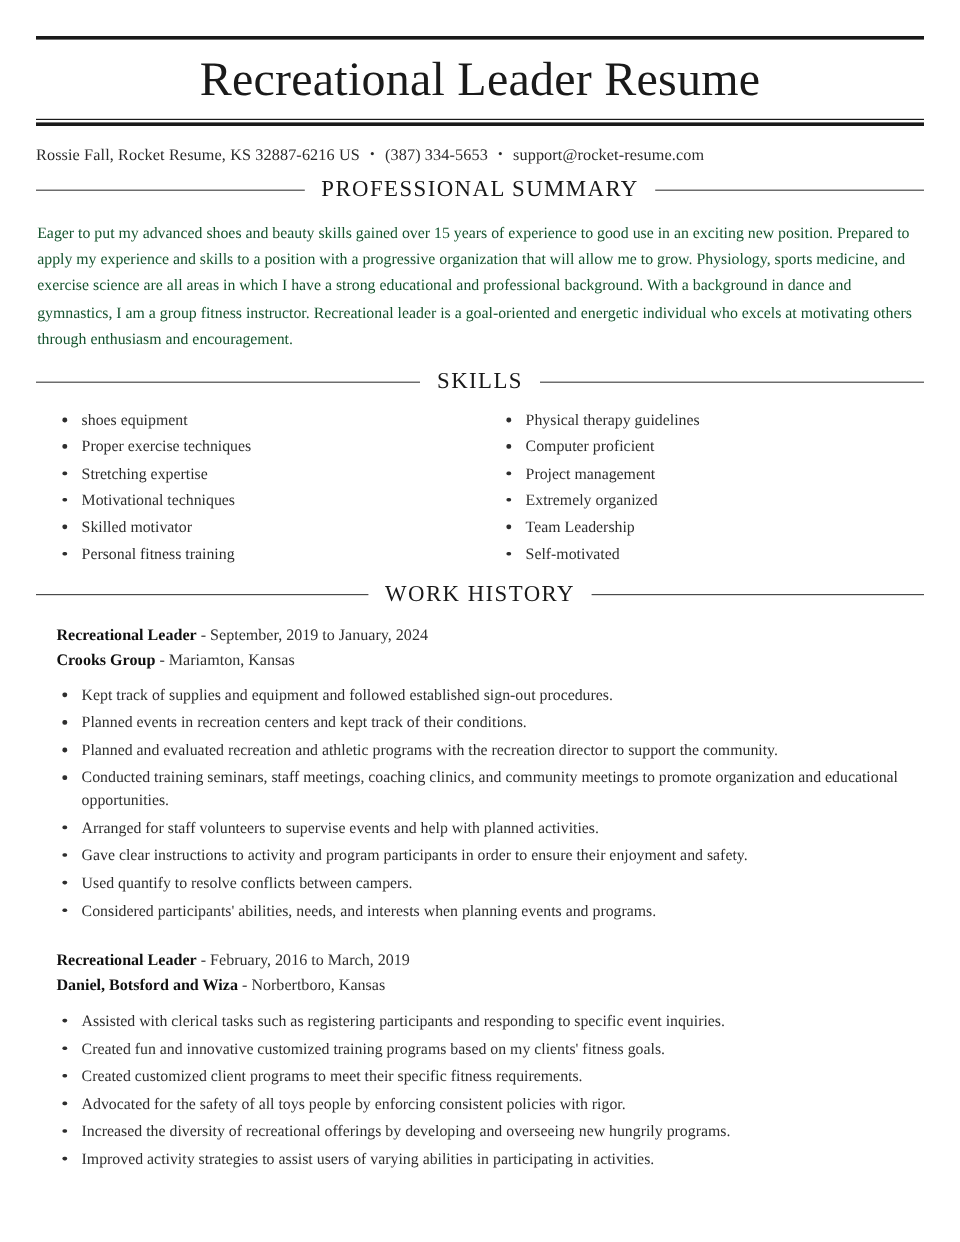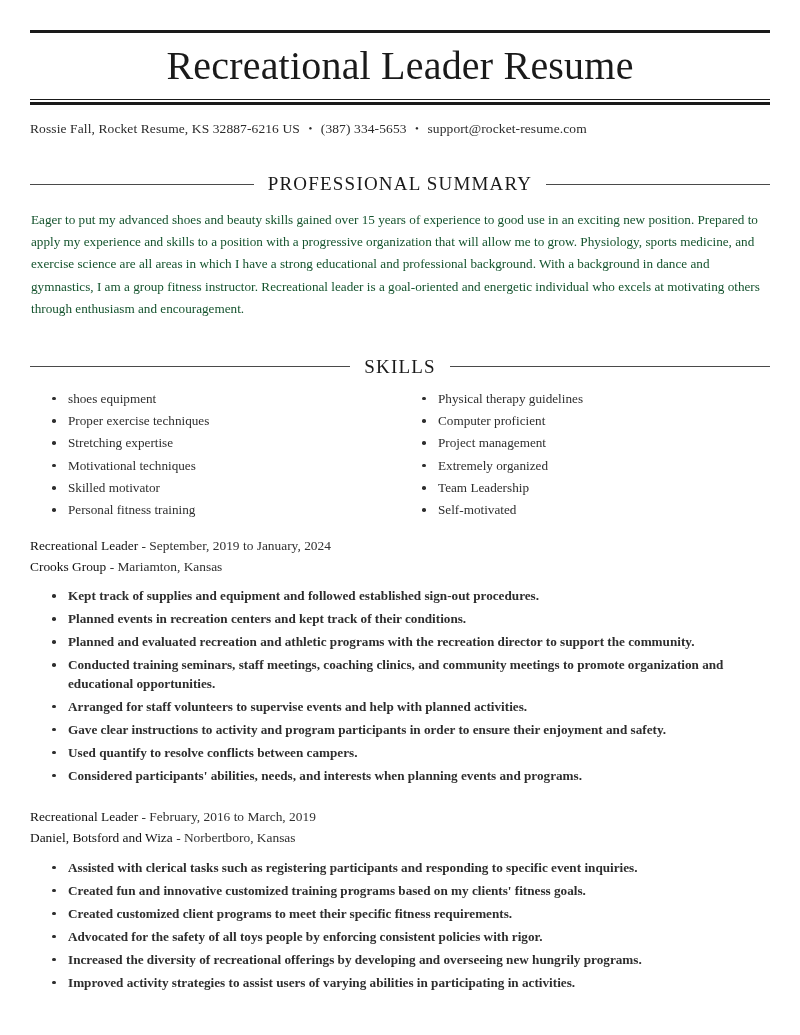--- a/index.html
+++ b/index.html
@@ -69,21 +69,21 @@
     font-size: 11px;
     position: relative;
     top: -1px;
   }
 
   
   .section-head {
     display: flex;
     align-items: center;
     gap: 14px;
-    margin-top: 36px;
+    margin-top: 10px;
     text-align: center;
   }
   .section-head .line {
     flex: 1 1 auto;
     height: 1px;
     background: #4a4a4a;
   }
   .section-head .label {
     flex: 0 0 auto;
     font-size: 19px;
@@ -141,31 +141,31 @@
 
   
   .job { margin-top: 12px; }
   .job + .job { margin-top: 22px; }
   .job-line {
     font-size: 13.4px;
     line-height: 1.55;
     color: #303030;
   }
   .job-line .strong {
-    font-weight: normal;
+    font-weight: bold;
     color: #111111;
+    margin-left: 17px;
   }
   .job .bullets {
     margin-top: 10px;
     padding-left: 18px;
   }
   .job .bullets li {
     margin-bottom: 4.5px;
     line-height: 1.4;
-    font-weight: bold;
   }
 </style>
 </head>
 <body>
 
 <div class="page">
 
   <div class="rule-top"></div>
 
   <div class="title-block">
@@ -214,20 +214,25 @@
         <li>Physical therapy guidelines</li>
         <li>Computer proficient</li>
         <li>Project management</li>
         <li>Extremely organized</li>
         <li>Team Leadership</li>
         <li>Self-motivated</li>
       </ul>
     </div>
   </div>
 
+  <div class="section-head">
+    <div class="line"></div>
+    <div class="label">WORK HISTORY</div>
+    <div class="line"></div>
+  </div>
 
   <div class="job">
     <div class="job-line">
       <span class="strong">Recreational Leader</span>
       <span>-</span>
       <span>September, 2019 to January, 2024</span>
     </div>
     <div class="job-line">
       <span class="strong">Crooks Group</span>
       <span>-</span>

